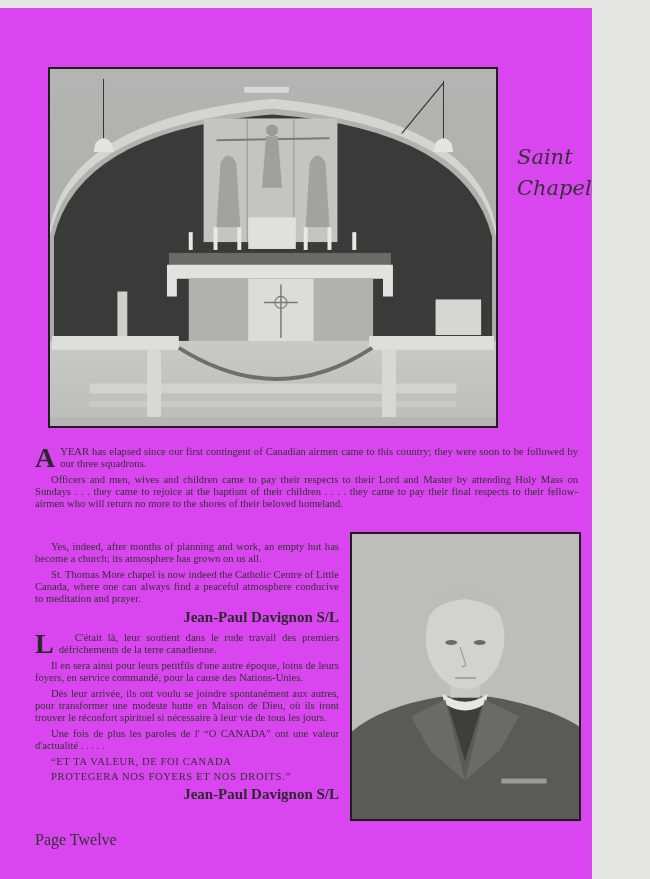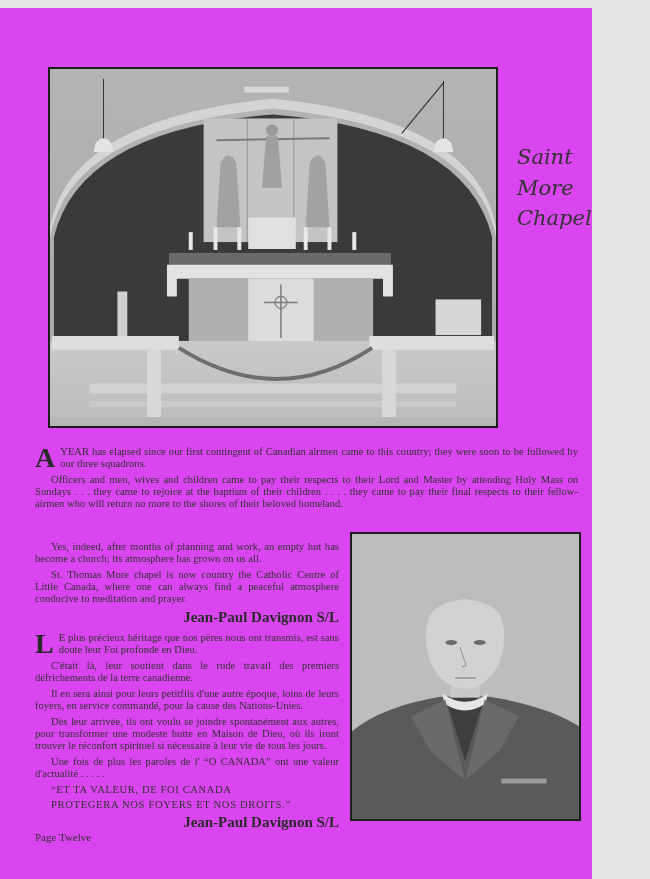--- a/index.html
+++ b/index.html
@@ -53,21 +53,21 @@
   
   .photo-portrait {
     position: absolute; left: 350px; top: 524px; width: 231px; height: 289px;
     border: 2px solid #1e1e1e; box-sizing: border-box; overflow: hidden;
     background: #b9b9b7;
   }
   .photo-portrait svg { display: block; width: 100%; height: 100%; }
 
   .footer {
     position: absolute; left: 35px; top: 823px;
-    font-family: "Liberation Serif", serif; font-size: 11px; color: #333;
+    font-family: "Liberation Serif", serif; font-size: 16px; color: #333;
   }
 </style>
 </head>
 <body>
 
 <div class="page">
 
   <div class="photo-main" title="Altar of Saint Thomas More Chapel with crucifixion relief under arched ceiling">
     <svg viewBox="0 0 450 361" preserveAspectRatio="none">
       <defs>
@@ -132,40 +132,39 @@
       <rect x="322" y="270" width="126" height="14" fill="#dededc"></rect>
       <rect x="335" y="284" width="14" height="75" fill="#d8d8d6"></rect>
 
       <path d="M130,282 Q230,345 325,282" fill="none" stroke="#6e6e6c" stroke-width="4"></path>
       <rect x="0" y="352" width="450" height="9" fill="#b6b6b4"></rect>
     </svg>
   </div>
 
   <h1 class="title">
     <span>Saint</span>
-    <span>More</span>
     <span>Chapel</span>
   </h1>
 
   <div class="block-full">
     <p class="text noindent">
       <span class="dropcap">A</span><span>YEAR has elapsed since our first contingent of Canadian airmen came to this country; they were soon to be followed by our three squadrons.</span>
     </p>
     <p class="text" style="margin-bottom:0;">
       <span>Officers and men, wives and children came to pay their respects to their Lord and Master by attending Holy Mass on Sundays . . . they came to rejoice at the baptism of their children . . . . they came to pay their final respects to their fellow-airmen who will return no more to the shores of their beloved homeland.</span>
     </p>
   </div>
 
   <div class="block-col">
     <p class="text">Yes, indeed, after months of planning and work, an empty hut has become a church; its atmosphere has grown on us all.</p>
-    <p class="text">St. Thomas More chapel is now country the Catholic Centre of Little Canada, where one can always find a peaceful atmosphere conducive to meditation and prayer.</p>
+    <p class="text">St. Thomas More chapel is now indeed the Catholic Centre of Little Canada, where one can always find a peaceful atmosphere conducive to meditation and prayer.</p>
     <p class="sig">Jean-Paul Davignon S/L</p>
 
     <p class="text noindent">
-      <span class="dropcap">L</span><span>E plus précieux héritage que nos pères nous ont transmis, est sans doute leur Foi profonde en Dieu.</span>
+      <span class="dropcap">L</span>
     </p>
     <p class="text">C'était là, leur soutient dans le rude travail des premiers défrichements de la terre canadienne.</p>
     <p class="text">Il en sera ainsi pour leurs petitfils d'une autre époque, loins de leurs foyers, en service commandé, pour la cause des Nations-Unies.</p>
     <p class="text">Dès leur arrivée, ils ont voulu se joindre spontanément aux autres, pour transformer une modeste hutte en Maison de Dieu, où ils iront trouver le réconfort spirituel si nécessaire à leur vie de tous les jours.</p>
     <p class="text">Une fois de plus les paroles de l' “O CANADA” ont une valeur d'actualité . . . . .</p>
     <p class="text quote">“ET TA VALEUR, DE FOI CANADA</p>
     <p class="text quote2">PROTEGERA NOS FOYERS ET NOS DROITS.”</p>
     <p class="sig">Jean-Paul Davignon S/L</p>
   </div>
 

